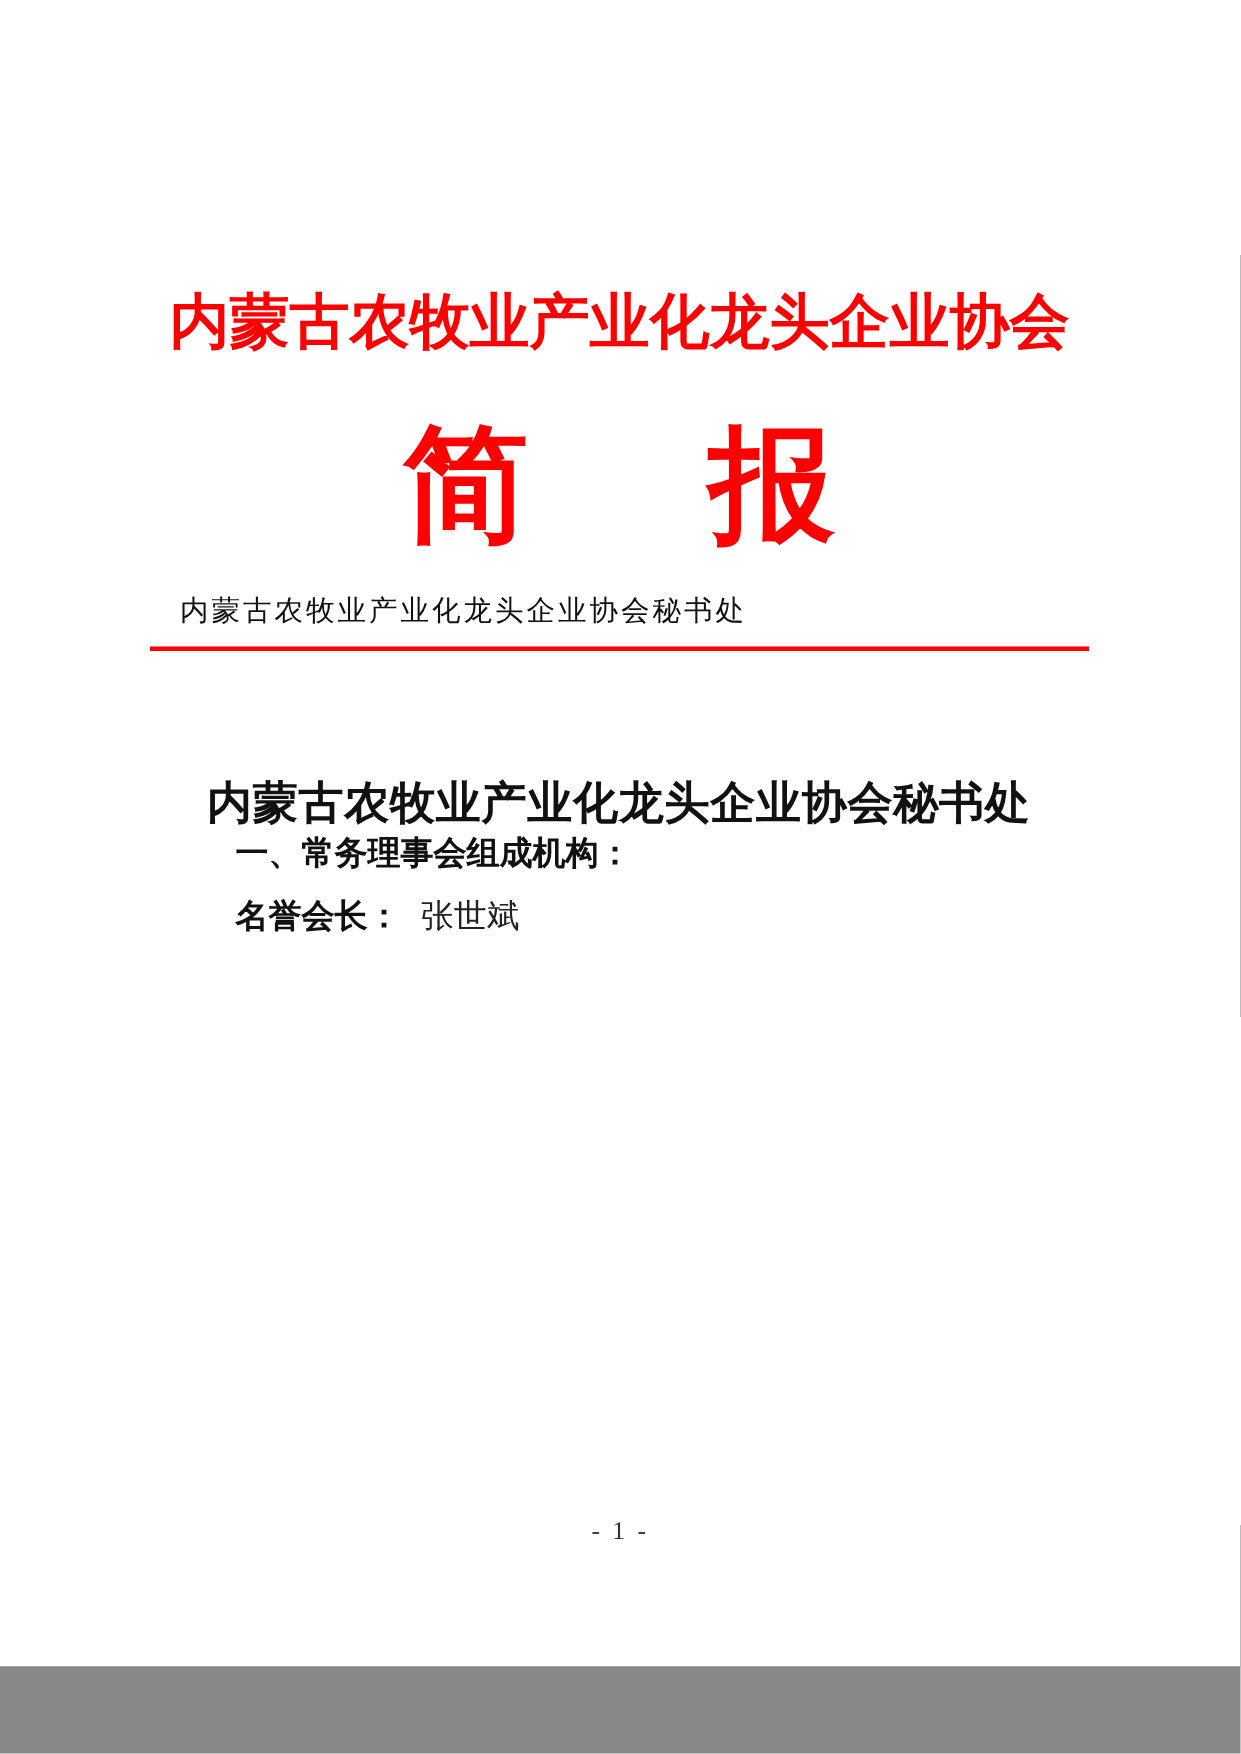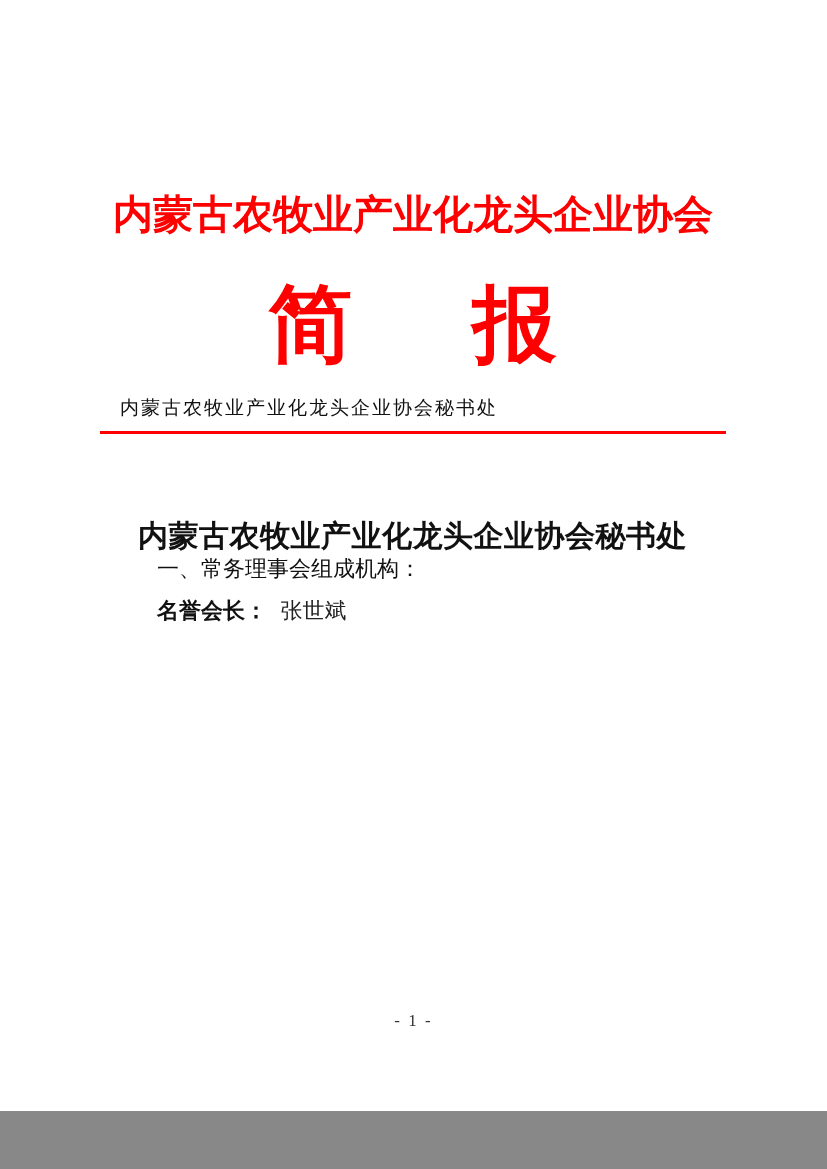--- a/index.html
+++ b/index.html
@@ -82,21 +82,21 @@
     margin: 70px 0 0 0;
     font-size: 22px;
     line-height: 43px;
     text-align: justify;
     text-indent: 2em;
   }
   .section-heading {
     margin-top: 0;
     padding-left: 44px;
     font-size: 22px;
-    font-weight: normal;
+    font-weight: bold;
     line-height: 30px;
     font-family: "Liberation Sans", "DejaVu Sans", sans-serif;
   }
   .role-line {
     margin-top: 12px;
     padding-left: 44px;
     font-size: 22px;
     line-height: 30px;
   }
   .role-label { font-weight: bold; }

